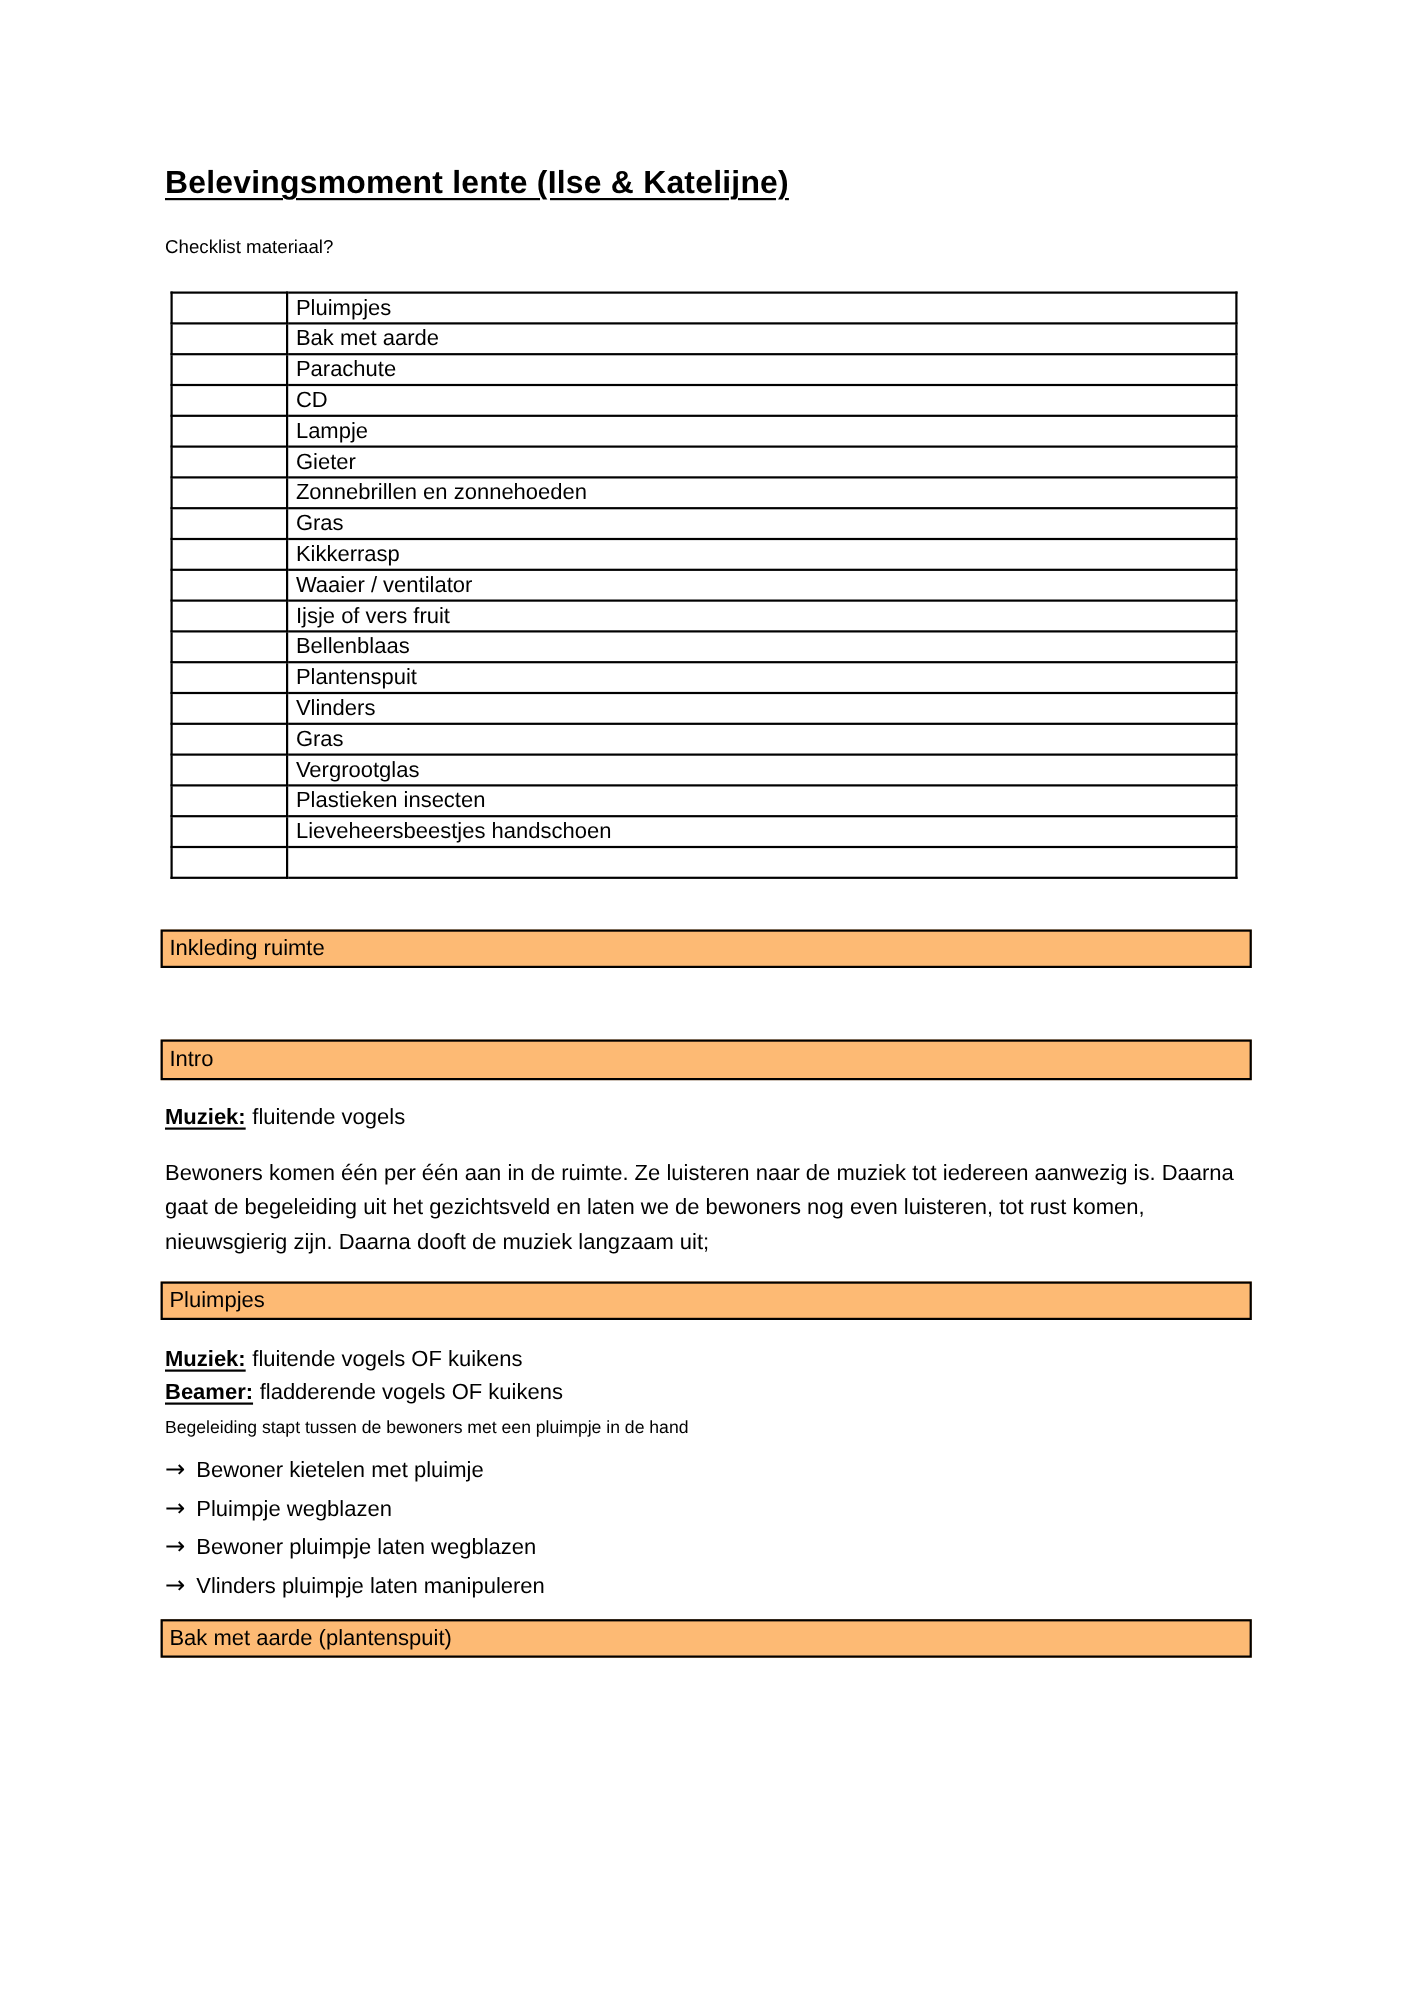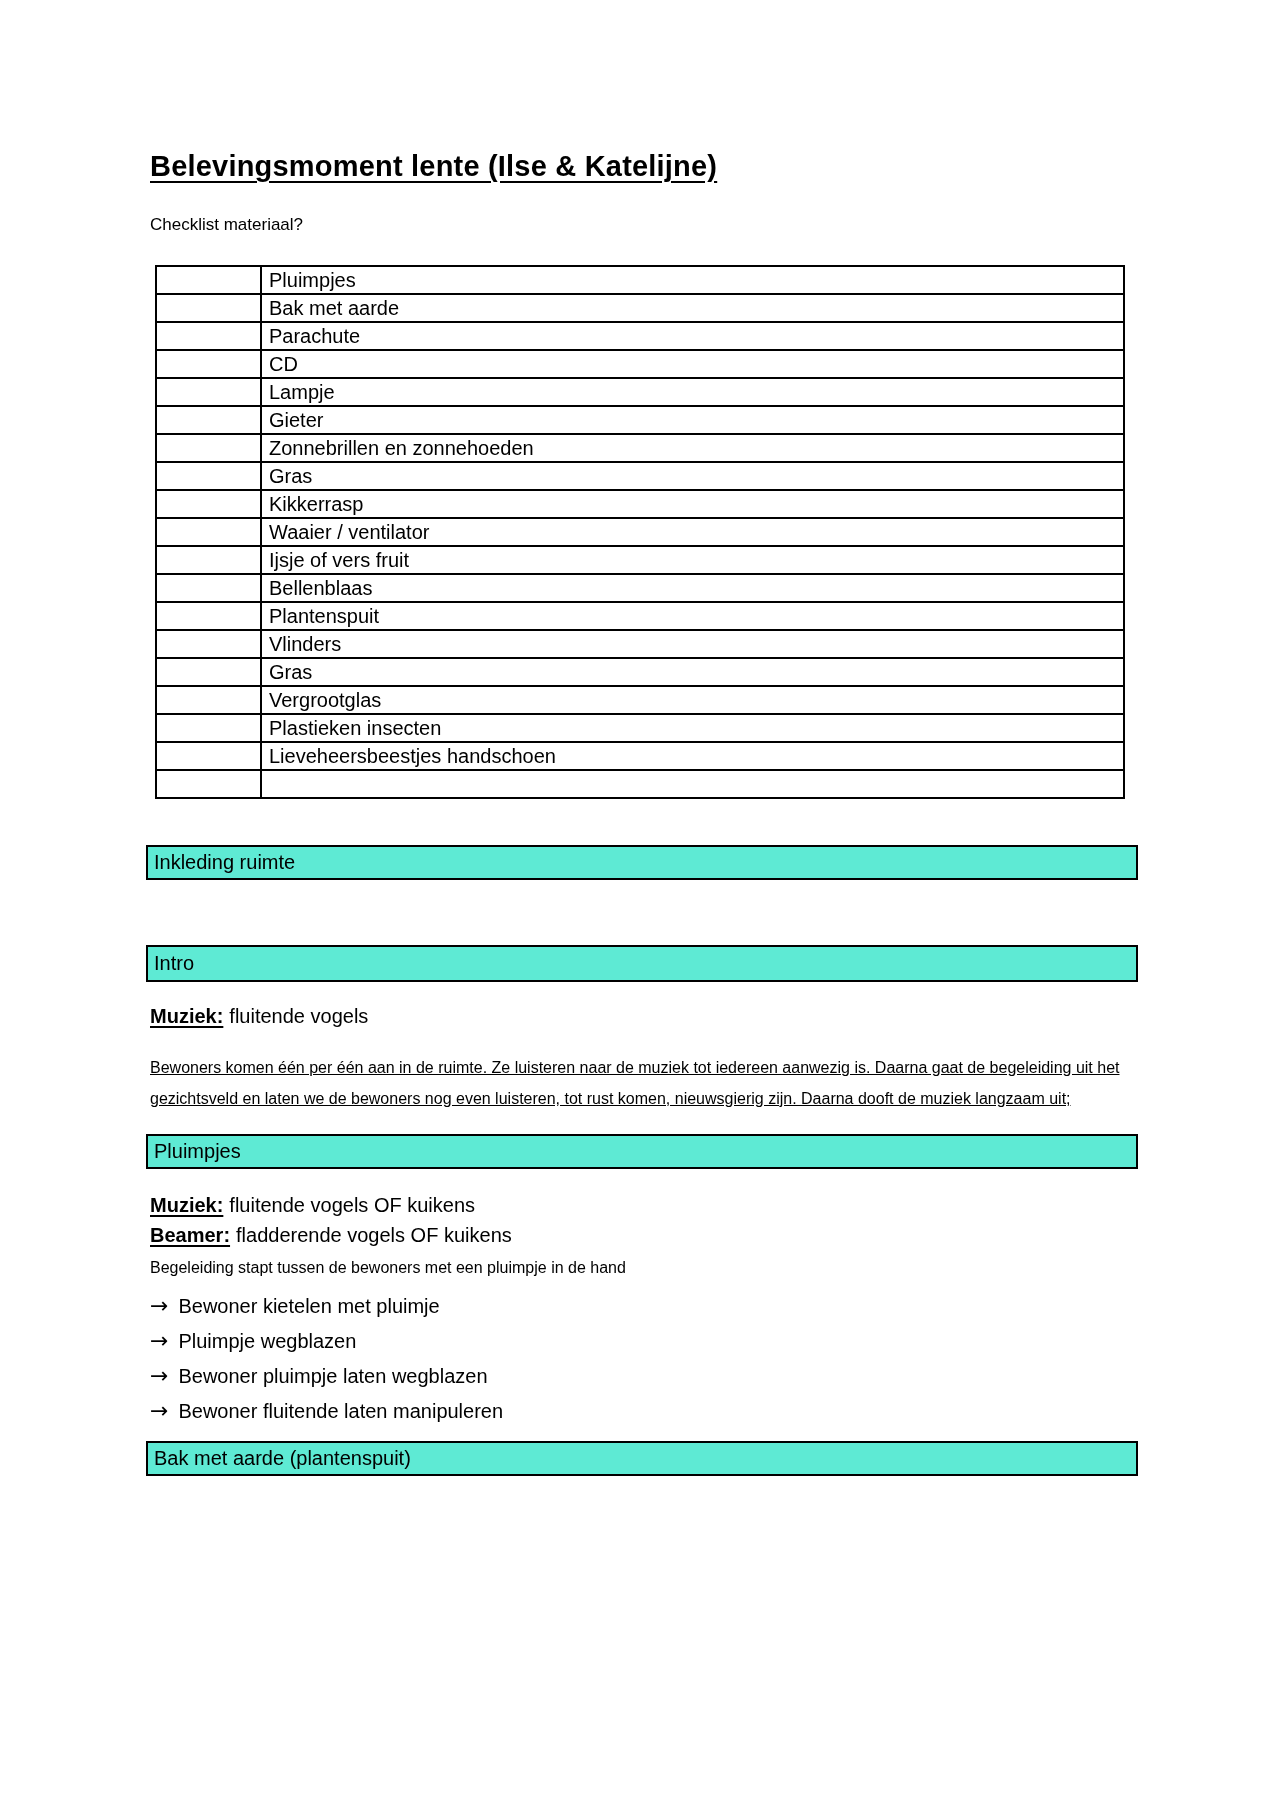--- a/index.html
+++ b/index.html
@@ -50,21 +50,21 @@
   }
   table.checklist td.chk { width: 105px; }
   .hbox {
     width: 992px;
     margin-left: -4px;
     border: 2px solid #000000;
     font-size: 20px;
     line-height: 31px;
     padding-left: 6px;
     height: 35px;
-    background: #5eead4;
+    background: #fdba74;
   }
   .box-inkleding { margin-top: 46px; }
   .box-intro { margin-top: 65px; height: 37px; line-height: 33px; }
   .box-pluimpjes { margin-top: 20px; }
   .box-bak { margin-top: 13px; }
   .kv-line {
     font-size: 20px;
     line-height: 24px;
     margin-top: 22px;
   }
@@ -74,25 +74,24 @@
     text-decoration-thickness: 2px;
     text-underline-offset: 3px;
     margin-right: 6px;
   }
   .kv-stack {
     font-size: 20px;
     line-height: 30px;
     margin-top: 21px;
   }
   .body-par {
-    font-size: 16px;
+    font-size: 20px;
     line-height: 31px;
     margin-top: 24px;
     width: 990px;
-    text-decoration: underline;
   }
   .lead-line {
     font-size: 16px;
     line-height: 24px;
     margin-top: 6px;
   }
   .arrow-list { margin-top: 8px; }
   .arrow-line {
     font-size: 20px;
     line-height: 35px;
@@ -227,21 +226,21 @@
     <div class="arrow-line">
       <span class="arrow-glyph">→</span><span>Bewoner kietelen met pluimje</span>
     </div>
     <div class="arrow-line">
       <span class="arrow-glyph">→</span><span>Pluimpje wegblazen</span>
     </div>
     <div class="arrow-line">
       <span class="arrow-glyph">→</span><span>Bewoner pluimpje laten wegblazen</span>
     </div>
     <div class="arrow-line">
-      <span class="arrow-glyph">→</span><span>Bewoner fluitende laten manipuleren</span>
+      <span class="arrow-glyph">→</span><span>Vlinders pluimpje laten manipuleren</span>
     </div>
   </div>
 
   <div class="hbox box-bak">
     <span>Bak met aarde (plantenspuit)</span>
   </div>
 
 </div>
 
 </body></html>

